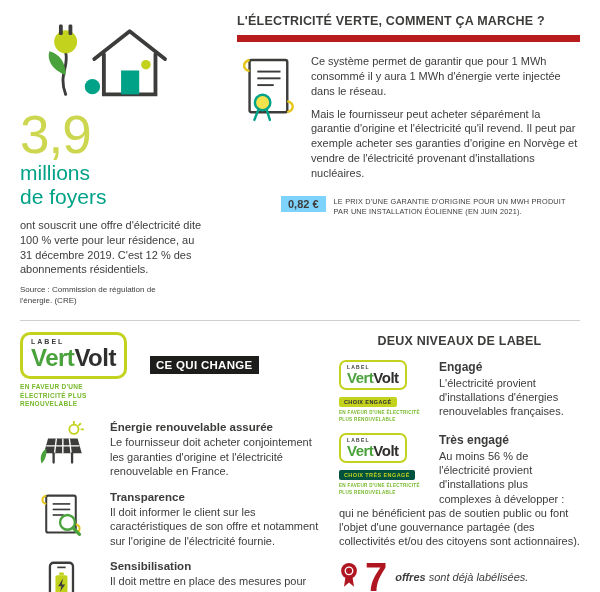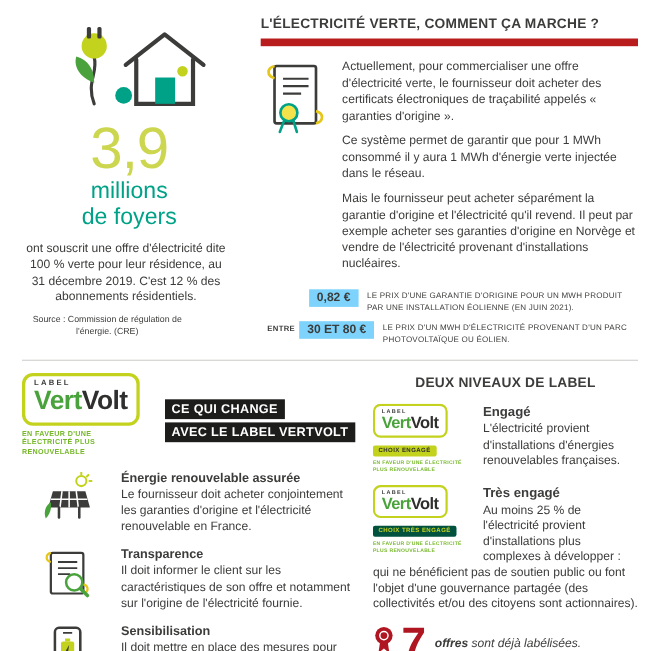--- a/index.html
+++ b/index.html
@@ -2,21 +2,21 @@
 <html><head>
 <meta charset="utf-8">
 <style>
   * { margin:0; padding:0; box-sizing:border-box; }
   html,body { background:#ffffff; }
   body { font-family:"Liberation Sans", sans-serif; color:#3c3c3b; }
   .page { width:600px; height:592px; background:#fff; padding:14px 20px 8px; overflow:hidden; position:relative; }
 
   
   .top { display:flex; }
-  .stats-col { width:195px; flex:none; padding-top:2px;text-align:center; }
+  .stats-col { width:195px; flex:none; padding-top:2px; }
   .stats-icon { margin-left:6px; }
   .big-number { font-size:53px; line-height:1; color:#ccd64f; letter-spacing:-1px; margin-top:2px; }
   .unit { font-size:21px; color:#00a287; line-height:1.12; }
   .stat-body { font-size:11px; line-height:1.34; margin-top:10px; padding-right:6px; }
   .stat-source { font-size:8px; line-height:1.35; margin-top:8px; padding-right:40px; }
 
   .how-col { flex:1; padding-left:22px; }
   .how-title { font-size:12.5px; font-weight:bold; letter-spacing:.2px; border-bottom:7px solid #b91c1c; padding-bottom:7px; }
   .how-body { display:flex; margin-top:12px; }
   .cert-wrap { width:62px; flex:none; }
@@ -110,54 +110,47 @@
             <path d="M13 6 C5.5 8 5.5 15.5 13 17.5" fill="none" stroke="#e6c619" stroke-width="2.5"></path>
             <path d="M52 60 C59.5 58 59.5 50.5 52 48.5" fill="none" stroke="#e6c619" stroke-width="2.5"></path>
             <line x1="21" y1="18" x2="45" y2="18" stroke="#3c3c3b" stroke-width="2"></line>
             <line x1="21" y1="25" x2="45" y2="25" stroke="#3c3c3b" stroke-width="2"></line>
             <line x1="21" y1="32" x2="38" y2="32" stroke="#3c3c3b" stroke-width="2"></line>
             <path d="M23 55 L18 68 M30 55 L34 68" stroke="#00a287" stroke-width="2.5" fill="none" stroke-linecap="round"></path>
             <circle cx="26.5" cy="50" r="8" fill="#f2e34c" stroke="#00a287" stroke-width="2.5"></circle>
           </svg>
         </div>
         <div class="paras">
-          <p>Actuellement, pour commercialiser une offre d'électricité verte, le fournisseur doit acheter des certificats électroniques de traçabilité appelés « garanties d'origine ».</p>
           <p>Ce système permet de garantir que pour 1 MWh consommé il y aura 1 MWh d'énergie verte injectée dans le réseau.</p>
           <p>Mais le fournisseur peut acheter séparément la garantie d'origine et l'électricité qu'il revend. Il peut par exemple acheter ses garanties d'origine en Norvège et vendre de l'électricité provenant d'installations nucléaires.</p>
         </div>
       </div>
 
       <div class="price-row">
         <span class="chip indent1">0,82 €</span>
         <span class="price-label">LE PRIX D'UNE GARANTIE D'ORIGINE POUR UN MWH PRODUIT PAR UNE INSTALLATION ÉOLIENNE (EN JUIN 2021).</span>
-      </div>
-      <div class="price-row">
-        <span class="entre">ENTRE</span>
-        <span class="chip">30 ET 80 €</span>
-        <span class="price-label">LE PRIX D'UN MWH D'ÉLECTRICITÉ PROVENANT D'UN PARC PHOTOVOLTAÏQUE OU ÉOLIEN.</span>
       </div>
     </div>
   </div>
 
   <hr class="divider">
 
   <div class="bottom">
 
     <div class="changes-col">
       <div class="changes-head">
         <div class="vv-logo big">
           <div class="vv-box">
             <div class="vv-label">LABEL</div>
             <div class="vv-brand"><span class="vv-vert">Vert</span><span class="vv-volt">Volt</span></div>
           </div>
           <div class="vv-tagline">EN FAVEUR D'UNE ÉLECTRICITÉ PLUS RENOUVELABLE</div>
         </div>
         <div class="changes-title">
           <span class="black-chip">CE QUI CHANGE</span>
-          <span class="black-chip">AVEC LE LABEL VERTVOLT</span>
         </div>
       </div>
 
       <div class="change-item">
         <div class="ci-icon">
           <svg width="48" height="48" viewBox="0 0 52 52">
             <circle cx="40" cy="9" r="5" fill="none" stroke="#c3d21d" stroke-width="2"></circle>
             <g stroke="#c3d21d" stroke-width="2" stroke-linecap="round">
               <line x1="40" y1="0.5" x2="40" y2="2.5"></line>
                 <line x1="47" y1="3" x2="45.5" y2="4.5"></line>
@@ -241,21 +234,21 @@
       <div class="level">
         <div class="vv-logo small">
           <div class="vv-box">
             <div class="vv-label">LABEL</div>
             <div class="vv-brand"><span class="vv-vert">Vert</span><span class="vv-volt">Volt</span></div>
           </div>
           <div><span class="vv-badge darkgreen">CHOIX TRÈS ENGAGÉ</span></div>
           <div class="vv-tagline">EN FAVEUR D'UNE ÉLECTRICITÉ PLUS RENOUVELABLE</div>
         </div>
         <div class="level-name">Très engagé</div>
-        <div class="level-body">Au moins 25 % de l'électricité provient d'installations plus complexes à développer : qui ne bénéficient pas de soutien public ou font l'objet d'une gouvernance partagée (des collectivités et/ou des citoyens sont actionnaires).</div>
+        <div class="level-body">Au moins 56 % de l'électricité provient d'installations plus complexes à développer : qui ne bénéficient pas de soutien public ou font l'objet d'une gouvernance partagée (des collectivités et/ou des citoyens sont actionnaires).</div>
       </div>
 
       <div class="offers">
         <span>
           <svg width="20" height="28" viewBox="0 0 24 32">
             <path d="M8 17 L6 30 L12 25 L18 30 L16 17 Z" fill="#b01621"></path>
             <circle cx="12" cy="11" r="9.5" fill="#b01621"></circle>
             <circle cx="12" cy="11" r="4.5" fill="none" stroke="#fff" stroke-width="1.6"></circle>
           </svg>
         </span>

